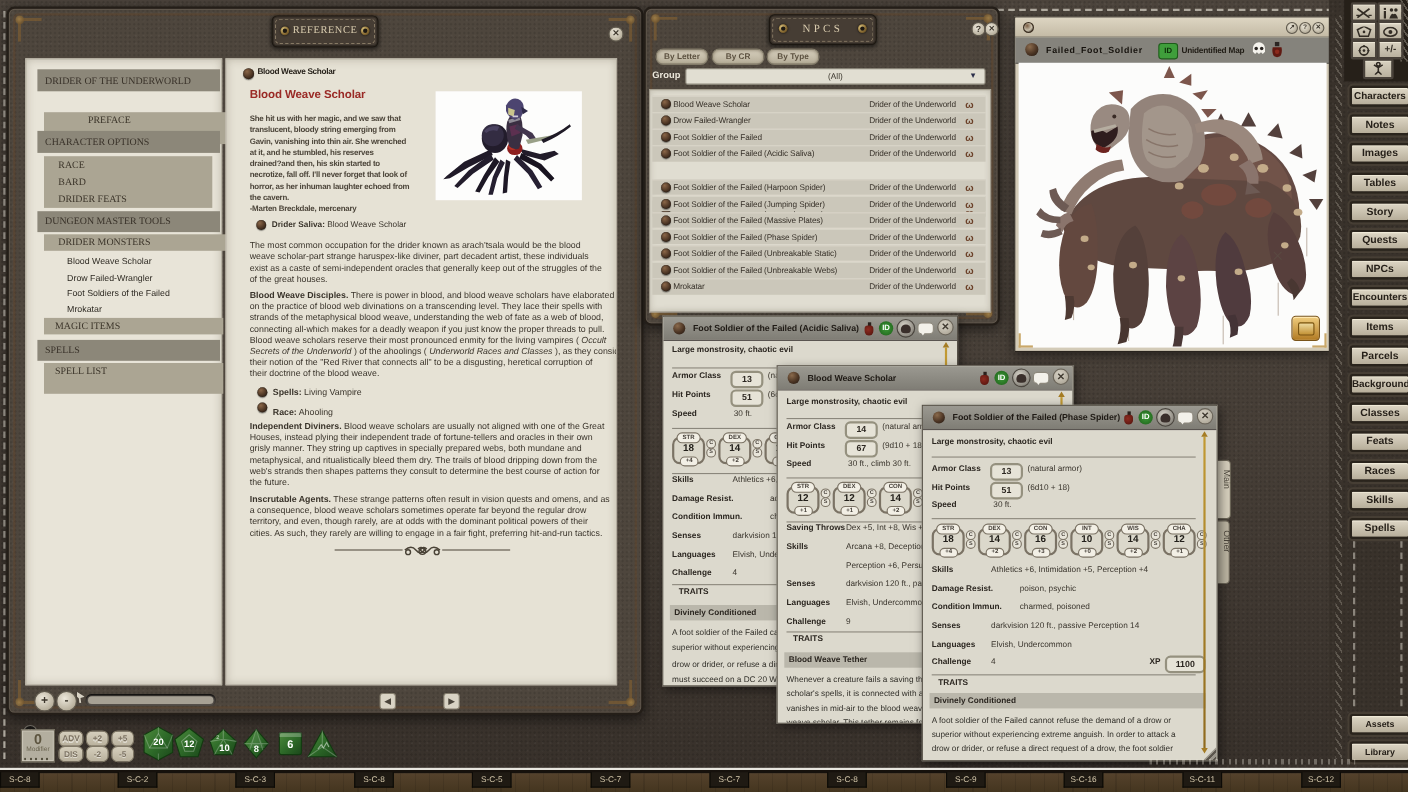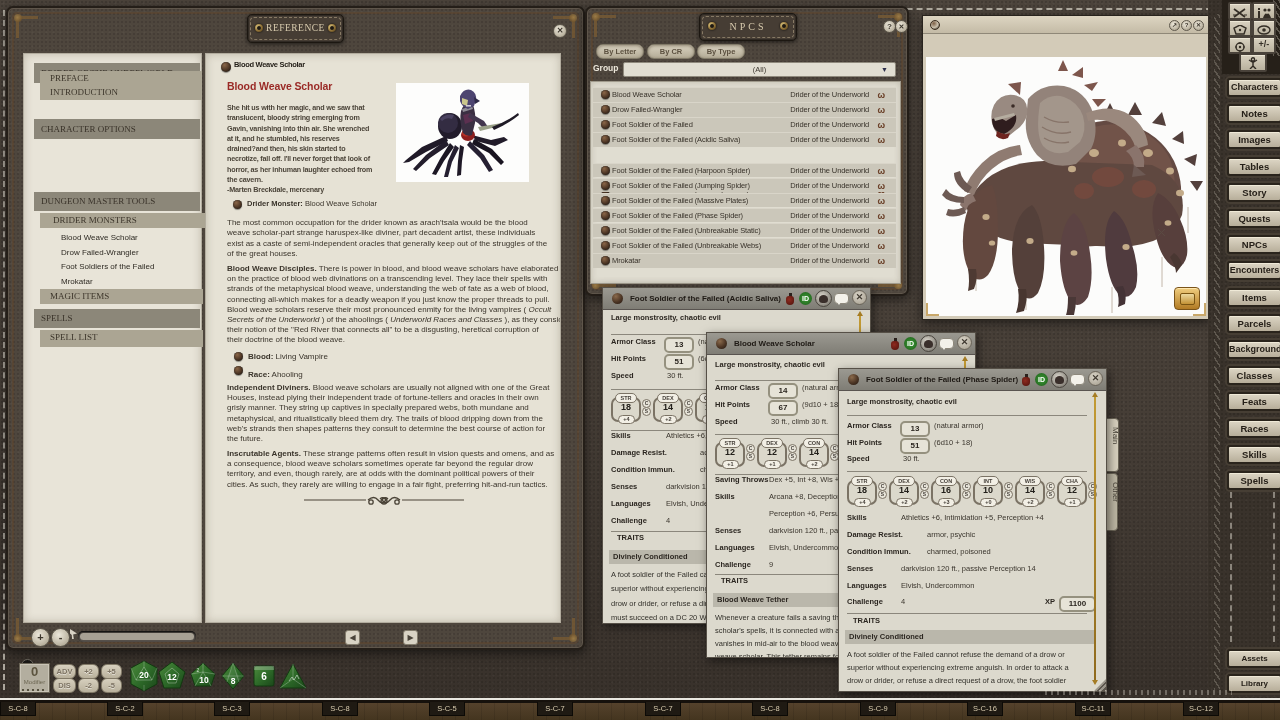--- a/index.html
+++ b/index.html
@@ -114,31 +114,36 @@
 </div>
 <div class="plaque" style="left:247px;top:14px;width:95px;height:27px;">
  <div class="ttl" style="font-size:9.5px;line-height:27px;letter-spacing:.5px;">REFERENCE</div>
  <div class="rivet" style="left:7px;top:9px;"></div>
  <div class="rivet" style="right:7px;top:9px;"></div>
 </div>
 <div class="circbtn" style="left:553px;top:24px;width:12px;height:12px;font-size:8px;line-height:12px;">✕</div>
 
 <div class="page" style="left:23px;top:53px;width:177px;height:568px;">
  <div class="sbdark" style="left:10px;top:9px;width:159px;height:20px;line-height:20px;padding-left:7px;">DRIDER OF THE UNDERWORLD</div>
- <div class="sblight" style="left:16px;top:17px;width:162px;height:29px;">
+ <div class="sblight" style="left:16px;top:48px;width:162px;height:29px;padding-left:30px;">
    <div style="padding-left:10px;line-height:15px;">PREFACE</div>
    <div style="padding-left:10px;line-height:13px;">INTRODUCTION</div>
  </div>
  <div class="sbdark" style="left:10px;top:65px;width:159px;height:20px;line-height:20px;padding-left:7px;">CHARACTER OPTIONS</div>
+ <div class="sblight" style="left:16px;top:88px;width:153px;height:47px;">
+   <div style="padding-left:13px;line-height:16px;">RACE</div>
+   <div style="padding-left:13px;line-height:15px;">BARD</div>
+   <div style="padding-left:13px;line-height:16px;">DRIDER FEATS</div>
+ </div>
  <div class="sbdark" style="left:10px;top:138px;width:159px;height:19px;line-height:19px;padding-left:7px;">DUNGEON MASTER TOOLS</div>
  <div class="sblight" style="left:16px;top:159px;width:153px;height:15px;line-height:15px;padding-left:13px;">DRIDER MONSTERS</div>
  <div class="abs" style="left:37px;top:177px;font-size:8px;color:#2e2a23;line-height:14.7px;white-space:nowrap;">Blood Weave Scholar<br>Drow Failed-Wrangler<br>Foot Soldiers of the Failed<br>Mrokatar</div>
  <div class="sblight" style="left:16px;top:235px;width:153px;height:15px;line-height:15px;padding-left:10px;">MAGIC ITEMS</div>
  <div class="sbdark" style="left:10px;top:255px;width:159px;height:19px;line-height:19px;padding-left:7px;">SPELLS</div>
- <div class="sblight" style="left:16px;top:276px;width:153px;height:17px;line-height:15px;padding-left:10px;">SPELL LIST</div>
+ <div class="sblight" style="left:16px;top:276px;width:153px;height:28px;line-height:15px;padding-left:10px;">SPELL LIST</div>
 </div>
 
 <div class="page" style="left:205px;top:53px;width:354px;height:568px;background:#e6e2d5;overflow:hidden;">
  <div class="bullet" style="left:15px;top:8px;width:10px;height:10px;"></div>
  <div class="abs dkbold" style="left:28px;top:6px;font-size:7.5px;letter-spacing:-.3px;color:#26211a;">Blood Weave Scholar</div>
  <div class="abs" style="left:21px;top:26px;font-size:10.5px;letter-spacing:-.1px;font-weight:bold;color:#9a2a26;">Blood Weave Scholar</div>
  <div class="abs" style="left:21px;top:49px;font-size:7.2px;letter-spacing:-.2px;line-height:10.3px;font-weight:bold;color:#4c453a;white-space:nowrap;">
   She hit us with her magic, and we saw that<br>translucent, bloody string emerging from<br>Gavin, vanishing into thin air. She wrenched<br>at it, and he stumbled, his reserves<br>drained?and then, his skin started to<br>necrotize, fall off. I'll never forget that look of<br>horror, as her inhuman laughter echoed from<br>the cavern.<br>-Marten Breckdale, mercenary
  </div>
 
@@ -165,29 +170,29 @@
     <path d="M66 15 l6 2 -1 6 -5 -2 Z" fill="#c9c58c"></path>
     <path d="M78 14 l6 4 -5 3 Z" fill="#2f2a48"></path>
     <path d="M74 30 L88 38 L92 44 L88 46 L82 40 L72 34 Z" fill="#42364e"></path>
     <path d="M82 44 L106 40 L108 42 L84 48 Z" fill="#9aa088"></path>
     <path d="M96 44 Q112 38 122 30 L123 32 Q112 41 98 47 Z" fill="#1f1a26"></path>
     <rect x="70" y="22" width="5" height="1.6" fill="#cfcbd6"></rect>
    </g>
   </svg>
  </div>
  <div class="bullet" style="left:27px;top:146px;width:9px;height:9px;"></div>
- <div class="abs" style="left:41px;top:145px;font-size:7.5px;color:#3a342b;white-space:nowrap;"><b>Drider Monster:</b> Blood Weave Scholar</div>
+ <div class="abs" style="left:41px;top:145px;font-size:7.5px;color:#3a342b;white-space:nowrap;"><b>Drider Saliva:</b> Blood Weave Scholar</div>
  <div class="abs" style="left:21px;top:164px;font-size:8px;line-height:10.4px;color:#3a342b;white-space:nowrap;">
   The most common occupation for the drider known as arach'tsala would be the blood<br>weave scholar-part strange haruspex-like diviner, part decadent artist, these individuals<br>exist as a caste of semi-independent oracles that generally keep out of the struggles of the<br>of the great houses.
  </div>
  <div class="abs" style="left:21px;top:210px;font-size:8px;line-height:10.2px;color:#3a342b;white-space:nowrap;">
   <b>Blood Weave Disciples.</b> There is power in blood, and blood weave scholars have elaborated<br>on the practice of blood web divinations on a transcending level. They lace their spells with<br>strands of the metaphysical blood weave, understanding the web of fate as a web of blood,<br>connecting all-which makes for a deadly weapon if you just know the proper threads to pull.<br>Blood weave scholars reserve their most pronounced enmity for the living vampires ( <i>Occult</i><br><i>Secrets of the Underworld</i> ) of the ahoolings ( <i>Underworld Races and Classes</i> ), as they consider<br>their notion of the "Red River that connects all" to be a disgusting, heretical corruption of<br>their doctrine of the blood weave.
  </div>
  <div class="bullet" style="left:28px;top:298px;width:9px;height:9px;"></div>
- <div class="abs" style="left:42px;top:298px;font-size:8px;color:#3a342b;white-space:nowrap;"><b>Blood:</b> Living Vampire</div>
+ <div class="abs" style="left:42px;top:298px;font-size:8px;color:#3a342b;white-space:nowrap;"><b>Spells:</b> Living Vampire</div>
  <div class="bullet" style="left:28px;top:312px;width:9px;height:9px;"></div>
  <div class="abs" style="left:42px;top:316px;font-size:8px;color:#3a342b;white-space:nowrap;"><b>Race:</b> Ahooling</div>
  <div class="abs" style="left:21px;top:329px;font-size:8px;line-height:10.2px;color:#3a342b;white-space:nowrap;">
   <b>Independent Diviners.</b> Blood weave scholars are usually not aligned with one of the Great<br>Houses, instead plying their independent trade of fortune-tellers and oracles in their own<br>grisly manner. They string up captives in specially prepared webs, both mundane and<br>metaphysical, and ritualistically bleed them dry. The trails of blood dripping down from the<br>web's strands then shapes patterns they consult to determine the best course of action for<br>the future.
  </div>
  <div class="abs" style="left:21px;top:395px;font-size:8px;line-height:10.2px;color:#3a342b;white-space:nowrap;">
   <b>Inscrutable Agents.</b> These strange patterns often result in vision quests and omens, and as<br>a consequence, blood weave scholars sometimes operate far beyond the regular drow<br>territory, and even, though rarely, are at odds with the dominant political powers of their<br>cities. As such, they rarely are willing to engage in a fair fight, preferring hit-and-run tactics.
  </div>
  <svg class="abs" style="left:98px;top:440px;" width="160" height="18" viewBox="0 0 160 18">
   <line x1="0" y1="6" x2="62" y2="6" stroke="#4a4337" stroke-width="1"></line>
@@ -553,21 +558,21 @@
 <div class="bd"></div>
       <div class="tp">CHA</div>
       <div class="num">12</div>
       <div class="bt">+1</div>
 <div class="c1">C</div>
       <div class="c2">S</div>
     </div>
 <div class="slbl" style="left:8px;top:144px;">Skills</div>
     <div class="sval" style="left:62px;top:144px;">Athletics +6, Intimidation +5, Perception +4</div>
 <div class="slbl" style="left:8px;top:161px;">Damage Resist.</div>
-    <div class="sval" style="left:88px;top:161px;">armor, psychic</div>
+    <div class="sval" style="left:88px;top:161px;">poison, psychic</div>
 <div class="slbl" style="left:8px;top:178px;">Condition Immun.</div>
     <div class="sval" style="left:88px;top:178px;">charmed, poisoned</div>
 <div class="slbl" style="left:8px;top:195px;">Senses</div>
     <div class="sval" style="left:62px;top:195px;">darkvision 120 ft., passive Perception 14</div>
 <div class="slbl" style="left:8px;top:212px;">Languages</div>
     <div class="sval" style="left:62px;top:212px;">Elvish, Undercommon</div>
 <div class="slbl" style="left:8px;top:228px;">Challenge</div>
     <div class="sval" style="left:62px;top:228px;">4</div>
 <div class="slbl" style="left:206px;top:228px;">XP</div>
     <div class="vbox" style="left:220px;top:227px;width:33px;">1100</div>
@@ -578,20 +583,36 @@
 <div class="goldbar" style="left:255px;top:28px;height:283px;"></div>
 <div class="abs" style="right:0;bottom:0;width:12px;height:12px;background:repeating-linear-gradient(135deg,#9a958a 0 2px,#5c564d 2px 4px);clip-path:polygon(100% 0,100% 100%,0 100%);"></div>
 </div>
 
 <div class="abs" style="left:922px;top:15px;width:286px;height:303px;background:#d3cbb8;border:1px solid #28231d;box-shadow:0 3px 10px rgba(0,0,0,.5);">
  <div class="abs" style="left:0;top:0;right:0;height:17px;background:linear-gradient(#ddd5c2,#c4bba6);border-bottom:1px solid #8f8878;">
   <div class="abs" style="left:7px;top:4px;width:8px;height:8px;border-radius:50%;background:radial-gradient(circle at 35% 30%,#7c5f45,#32241708 55%,#1d140c);border:1px solid #3a2d1f;"></div>
   <div class="circbtn" style="right:29px;top:4px;width:9px;height:9px;font-size:6px;line-height:9px;">↗</div>
   <div class="circbtn" style="right:17px;top:4px;width:9px;height:9px;font-size:6px;line-height:9px;">?</div>
   <div class="circbtn" style="right:5px;top:4px;width:9px;height:9px;font-size:6px;line-height:9px;">✕</div>
+ </div>
+ <div class="abs" style="left:0;top:18px;right:0;height:23px;background:#85837c;border-bottom:1px solid #605d56;">
+  <div class="abs" style="left:9px;top:5px;width:12px;height:12px;border-radius:50%;background:radial-gradient(circle at 35% 30%,#8a6a4c,#4c3524 55%,#201610);"></div>
+  <div class="abs" style="left:28px;top:0;height:23px;line-height:24px;font-weight:bold;font-size:8px;letter-spacing:.6px;color:#16120d;">Failed_Foot_Soldier</div>
+  <div class="abs" style="left:130px;top:5px;width:16px;height:13px;border-radius:3px;background:#3f9e3b;border:1px solid #1e5c1a;color:#0c2b08;font-size:7px;font-weight:bold;text-align:center;line-height:13px;">ID</div>
+  <div class="abs" style="left:151px;top:0;height:23px;line-height:24px;font-weight:bold;font-size:7.5px;letter-spacing:-.2px;color:#201c15;">Unidentified Map</div>
+  <svg class="abs" style="left:214px;top:4px;" width="15" height="15" viewBox="0 0 15 15">
+    <path d="M2 6 a5.5 5.5 0 0 1 11 0 v3 l-2 2 -1.6-1.5 -1.9 1.7 -1.9-1.7 -1.6 1.5 -2-2 Z" fill="#f4f2ec"></path>
+    <circle cx="5" cy="6" r="1.6" fill="#2a2522"></circle>
+        <circle cx="10" cy="6" r="1.6" fill="#2a2522"></circle>
+  </svg>
+  <svg class="abs" style="left:233px;top:4px;" width="10" height="15" viewBox="0 0 10 15">
+    <rect x="3" y="0" width="4" height="4" fill="#2c2522"></rect>
+    <path d="M1 5 q-1 5 1 8 q3 2 6 0 q2 -3 1 -8 Z" fill="#601a12"></path>
+    <circle cx="5" cy="9" r="2" fill="#8c2a1c"></circle>
+  </svg>
  </div>
  <div class="abs" style="left:3px;top:41px;width:280px;height:259px;background:#fcfcfb;">
   <svg width="280" height="259" viewBox="0 0 280 259">
    <g stroke="none">
 
     <g stroke="#b5a698" stroke-width="0.8" fill="none">
      <path d="M50 200 v34"></path>
             <path d="M100 225 v28"></path>
             <path d="M143 235 v22"></path>
             <path d="M186 230 v26"></path>

